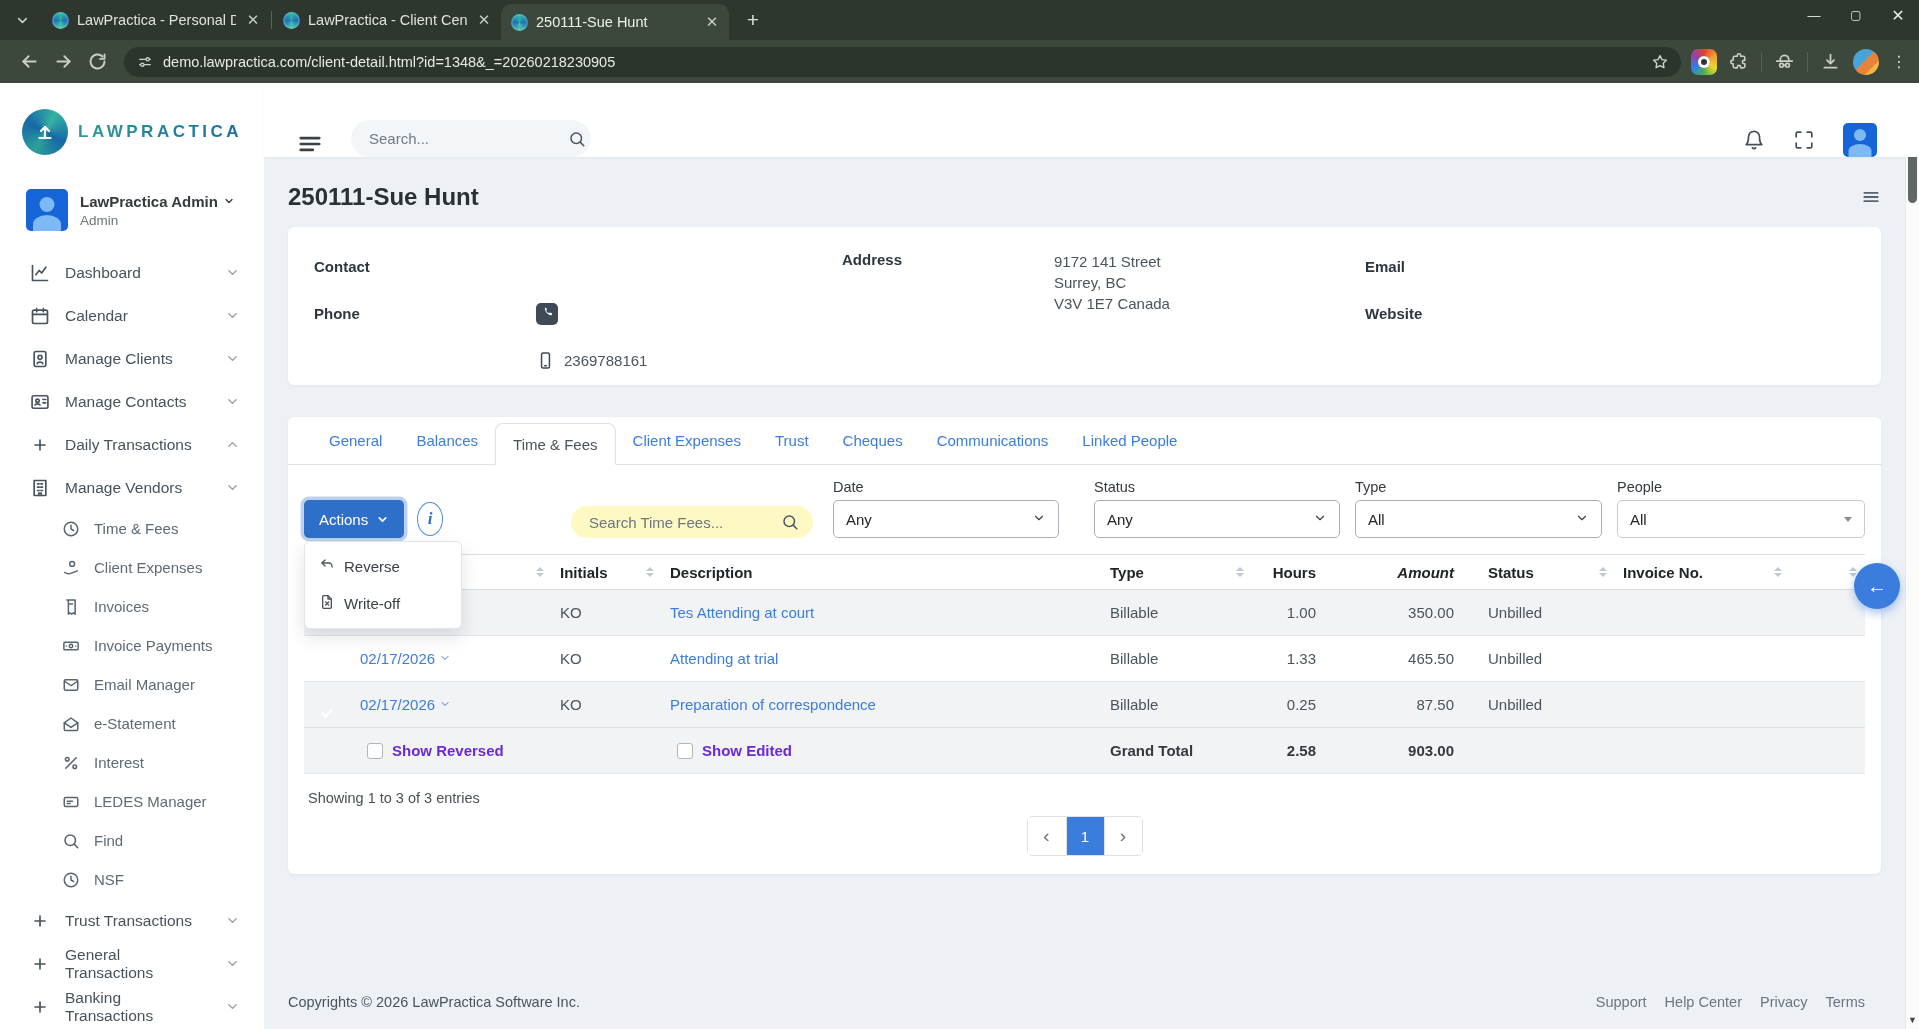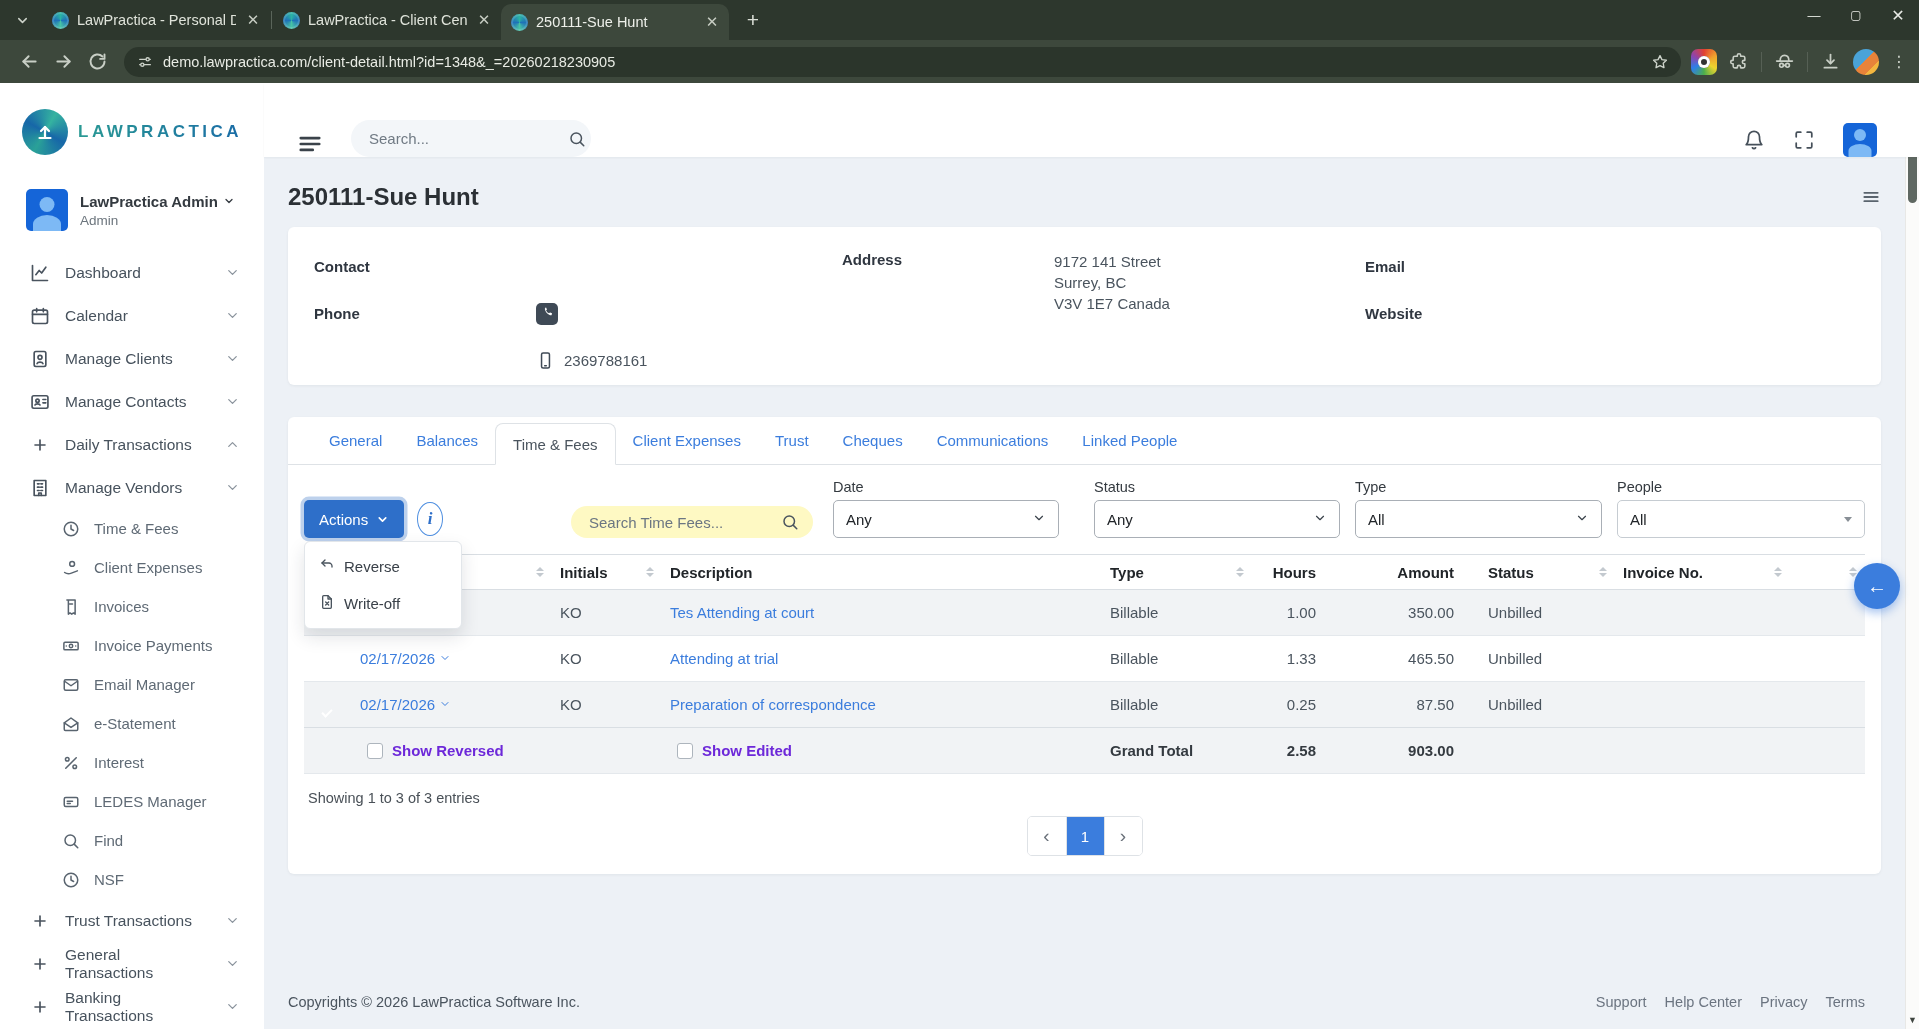--- a/index.html
+++ b/index.html
@@ -743,21 +743,21 @@
                           <i class="d"></i>
                         </span>
                       </div>
                     </th>
                     <th class=" right">
                       <div class="thwrap" style="justify-content: flex-end;">
                         <span>Hours</span>
                       </div>
                     </th>
                     <th class=" right">
-                      <div class="thwrap" style="justify-content: flex-end;">
+                      <div class="thwrap" style="justify-content: flex-end; font-style: italic;">
                         <span>Amount</span>
                       </div>
                     </th>
                     <th>
                       <div class="thwrap">
                         <span>Status</span>
                         <span class="sort">
                           <i class="u"></i>
                           <i class="d"></i>
                         </span>

